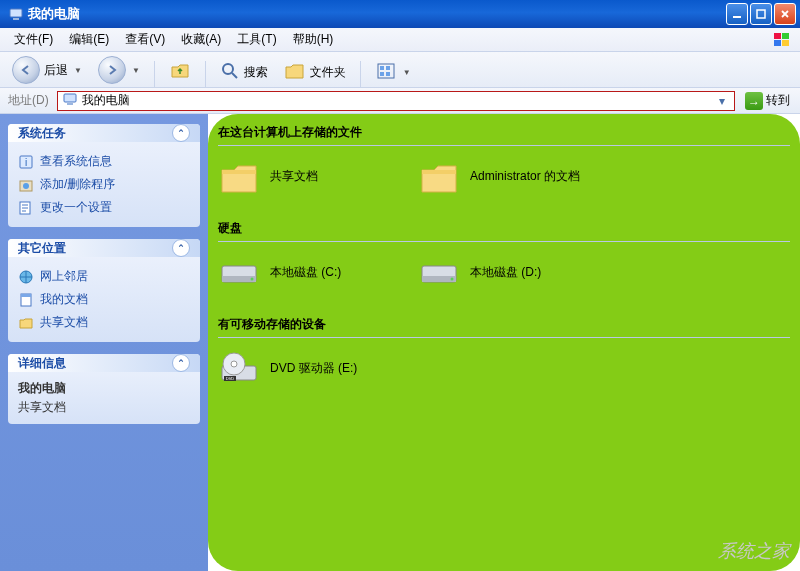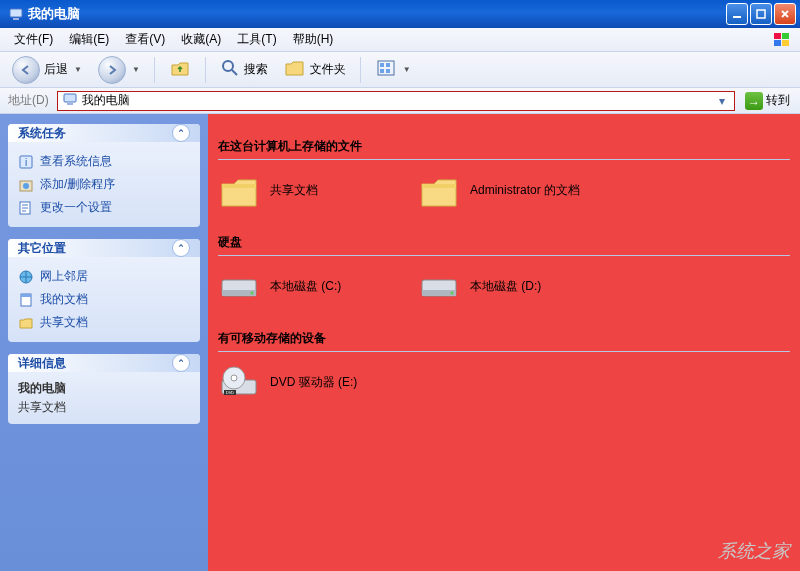--- a/index.html
+++ b/index.html
@@ -10,21 +10,21 @@
 .titlebar .title { font-weight: bold; font-size: 13px; flex: 1; }
 .window-controls { display: flex; gap: 2px; }
 .win-btn { width: 22px; height: 22px; border-radius: 3px; display: flex; align-items: center; justify-content: center; font-size: 11px; font-weight: bold; cursor: default; }
 .win-min, .win-max { background: linear-gradient(to bottom, #4a8fe8, #1560c4); border: 1px solid #fff; color: #fff; }
 .win-close { background: linear-gradient(to bottom, #f28a6f, #d8421a); border: 1px solid #fff; color: #fff; }
 
 .menubar { height: 24px; background: linear-gradient(to bottom, #f5f7fc, #eaeef8); border-bottom: 1px solid #c9d4ea; display: flex; align-items: center; padding: 0 6px; }
 .menubar .menu-item { padding: 3px 8px; cursor: default; }
 .menubar .win-flag { margin-left: auto; width: 22px; height: 18px; }
 
-.toolbar { height: 36px; background: linear-gradient(to bottom, #f5f7fc, #e6ecf7); border-bottom: 1px solid #c9d4ea; display: flex; align-items: center; padding: 0 6px; gap: 4px; }
+.toolbar { height: 36px; background: linear-gradient(to bottom, #f5f7fc, #e6ecf7); border-bottom: 1px solid #c9d4ea; display: flex; align-items: flex-end; padding: 0 6px; gap: 4px; }
 .tool-btn { display: flex; align-items: center; gap: 4px; padding: 3px 6px; cursor: default; }
 .tool-nav { width: 28px; height: 28px; border-radius: 50%; background: radial-gradient(circle at 35% 30%, #fafcff, #c6d2e6 60%, #8aa0c5); display: flex; align-items: center; justify-content: center; border: 1px solid #9cb0d3; }
 .tool-sep { width: 1px; height: 26px; background: #c9d4ea; margin: 0 4px; }
 .dropdown-caret { font-size: 8px; color: #555; margin-left: 2px; }
 
 .addressbar { height: 26px; background: linear-gradient(to bottom, #f5f7fc, #e6ecf7); border-bottom: 1px solid #c9d4ea; display: flex; align-items: center; padding: 8px 4px; gap: 4px; }
 .addr-label { color: #7a7a7a; padding: 0 4px; }
 .addr-field { flex: 1; height: 20px; border: 1px solid #b91818; background: #fff; display: flex; align-items: center; padding: 0 4px; gap: 4px; }
 .addr-dropdown { width: 16px; text-align: center; color: #4a6fa8; cursor: default; }
 .go-btn { display: flex; align-items: center; gap: 3px; padding: 2px 6px; cursor: default; }
@@ -34,21 +34,21 @@
 .sidebar { width: 208px; background: linear-gradient(to bottom, #7598e0 0%, #6a8fd9 100%); padding: 10px 8px; overflow: auto; }
 .panel { background: linear-gradient(to bottom, #eef3fd, #d6e2f7); border-radius: 4px; margin-bottom: 12px; overflow: hidden; }
 .panel-header { background: linear-gradient(to right, #fff, #c6d8f5); padding: 0 10px; display: flex; align-items: center; justify-content: space-between; color: #1b4ca6; font-weight: bold; font-size: 12px; }
 .panel-toggle { width: 18px; height: 18px; border-radius: 50%; background: #fff; border: 1px solid #9cb8e4; display: flex; align-items: center; justify-content: center; color: #3560a8; font-size: 9px; cursor: default; }
 .panel-body { padding: 8px 10px; }
 .task-link { display: flex; align-items: center; gap: 6px; padding: 3px 0; color: #1b4ca6; cursor: default; }
 .task-icon { width: 16px; height: 16px; flex-shrink: 0; }
 .detail-title { font-weight: bold; color: #333; }
 .detail-sub { color: #333; margin-top: 2px; }
 
-.main { flex: 1; background: #ef4444; padding: 20px 10px; overflow: auto; }
+.main { flex: 1; background: #84cc16; padding: 6px 10px; overflow: auto; border-radius: 30px; }
 .section-header { font-weight: bold; font-size: 12px; border-bottom: 1px solid #b8c8e4; padding: 4px 0; margin-bottom: 10px; }
 .items-row { display: flex; flex-wrap: wrap; gap: 20px; margin-bottom: 18px; }
 .item { display: flex; align-items: center; gap: 10px; width: 180px; cursor: default; }
 .item-icon { width: 42px; height: 42px; flex-shrink: 0; }
 .item-label { font-size: 12px; line-height: 1.3; }
 
 .watermark { position: absolute; right: 10px; bottom: 8px; color: #c8c8c8; font-size: 18px; font-style: italic; font-family: "SimHei", sans-serif; }
 
 
 </style>

